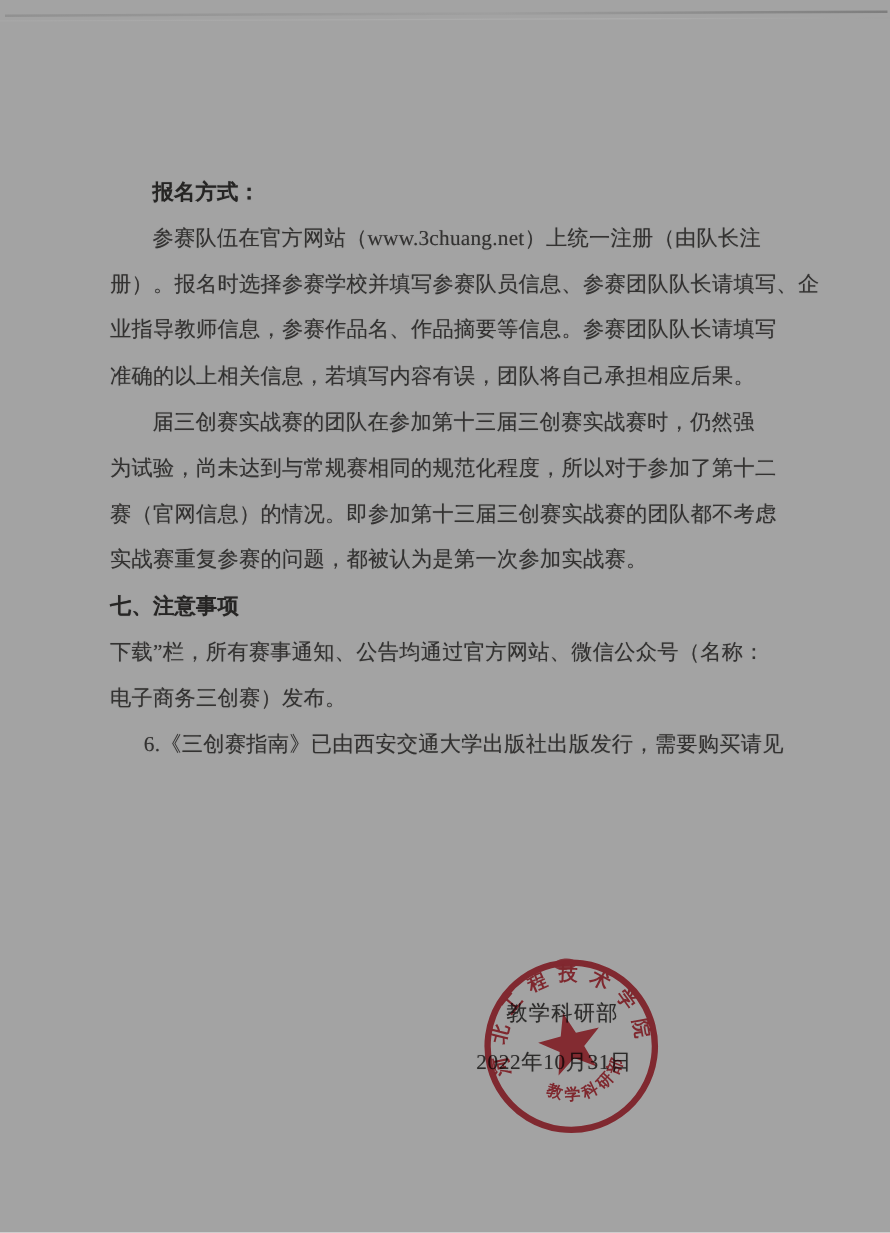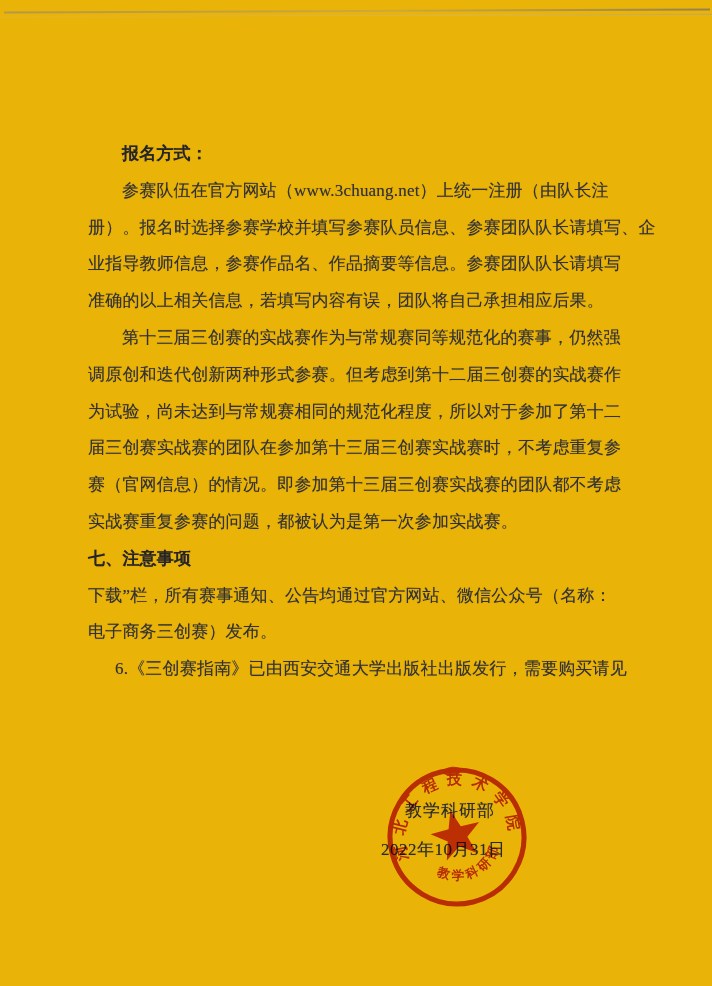--- a/index.html
+++ b/index.html
@@ -1,21 +1,21 @@
 <!DOCTYPE html>
 <html><head>
 <meta charset="utf-8">
 <style>
   html, body { margin: 0; padding: 0; }
   body { background: #e8e8e8; }
   .page {
     position: relative;
     width: 712px;
     height: 986px;
-    background: #eab308;
+    background: #a3a3a3;
     overflow: hidden;
     font-family: "Liberation Serif", "DejaVu Serif", serif;
   }
   
   .scan-line-1 {
     position: absolute; left: 4px; top: 10px; width: 706px; height: 2px;
     background: linear-gradient(90deg, rgba(130,130,130,.55), rgba(150,150,150,.35) 55%, rgba(110,110,110,.7));
     transform: rotate(-0.25deg);
   }
   .scan-line-2 {
@@ -68,24 +68,22 @@
   <div class="scan-line-2"></div>
 
   <div class="body-text">
     <div class="line bold indent-para">报名方式：</div>
 
     <div class="line indent-para">参赛队伍在官方网站（www.3chuang.net）上统一注册（由队长注</div>
     <div class="line">册）。报名时选择参赛学校并填写参赛队员信息、参赛团队队长请填写、企</div>
     <div class="line">业指导教师信息，参赛作品名、作品摘要等信息。参赛团队队长请填写</div>
     <div class="line">准确的以上相关信息，若填写内容有误，团队将自己承担相应后果。</div>
 
-    <div class="line indent-para">第十三届三创赛的实战赛作为与常规赛同等规范化的赛事，仍然强</div>
-    <div class="line">调原创和迭代创新两种形式参赛。但考虑到第十二届三创赛的实战赛作</div>
+    <div class="line indent-para">届三创赛实战赛的团队在参加第十三届三创赛实战赛时，仍然强</div>
     <div class="line">为试验，尚未达到与常规赛相同的规范化程度，所以对于参加了第十二</div>
-    <div class="line">届三创赛实战赛的团队在参加第十三届三创赛实战赛时，不考虑重复参</div>
     <div class="line">赛（官网信息）的情况。即参加第十三届三创赛实战赛的团队都不考虑</div>
     <div class="line">实战赛重复参赛的问题，都被认为是第一次参加实战赛。</div>
 
     <div class="line bold">七、注意事项</div>
 
     <div class="line">下载”栏，所有赛事通知、公告均通过官方网站、微信公众号（名称：</div>
     <div class="line">电子商务三创赛）发布。</div>
 
     <div class="line indent-list">6.《三创赛指南》已由西安交通大学出版社出版发行，需要购买请见</div>
   </div>

